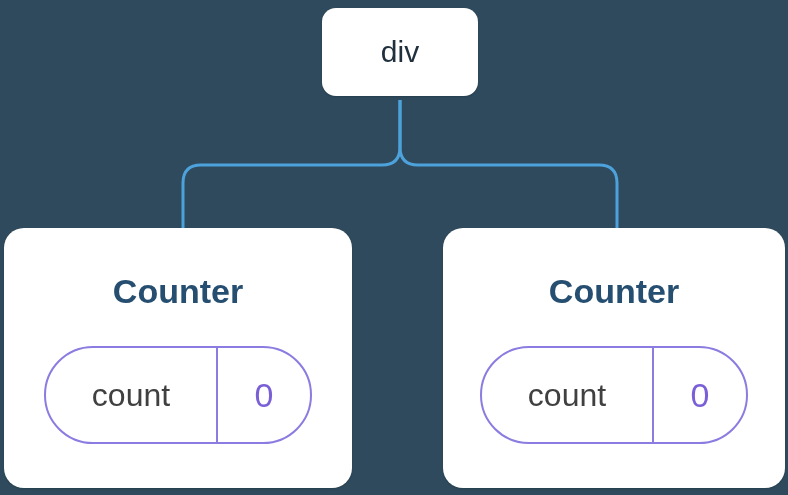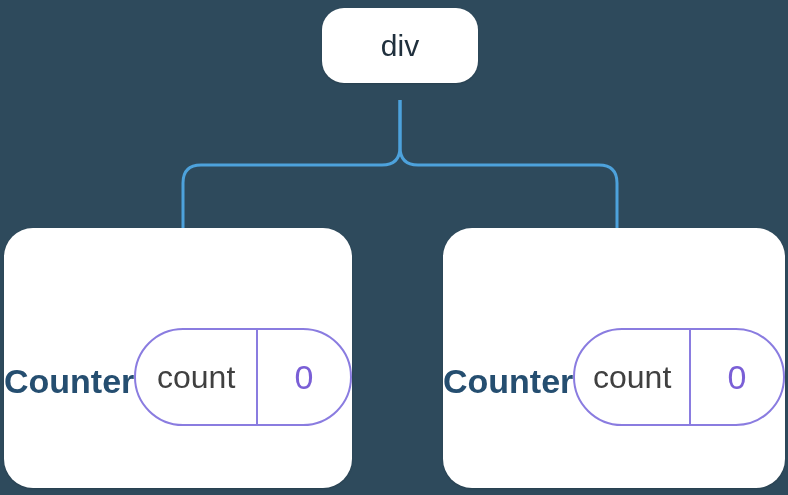--- a/index.html
+++ b/index.html
@@ -16,23 +16,23 @@
     background: #2E4A5C;
     overflow: hidden;
   }
 
   
   .root-node {
     position: absolute;
     left: 322px;
     top: 8px;
     width: 156px;
-    height: 75px;
+    height: 88px;
     background: #ffffff;
-    border-radius: 22px;
+    border-radius: 14px;
     display: flex;
     align-items: center;
     justify-content: center;
     box-shadow: 0 1px 2px rgba(0,0,0,0.15);
   }
   .root-node .root-label {
     font-size: 30px;
     color: #20303D;
   }
 
@@ -50,23 +50,23 @@
     stroke: #4DA2DC;
     stroke-width: 3;
   }
 
   
   .card {
     position: absolute;
     top: 228px;
     height: 260px;
     background: #ffffff;
-    border-radius: 29px;
+    border-radius: 20px;
     display: flex;
-    flex-direction: row;
+    flex-direction: column;
     align-items: center;
     box-shadow: 0 1px 2px rgba(0,0,0,0.15);
   }
   .card-left  { left: 4px;   width: 348px; }
   .card-right { left: 443px; width: 342px; }
 
   .card-title {
     margin-top: 46px;
     font-size: 34px;
     font-weight: 600;

